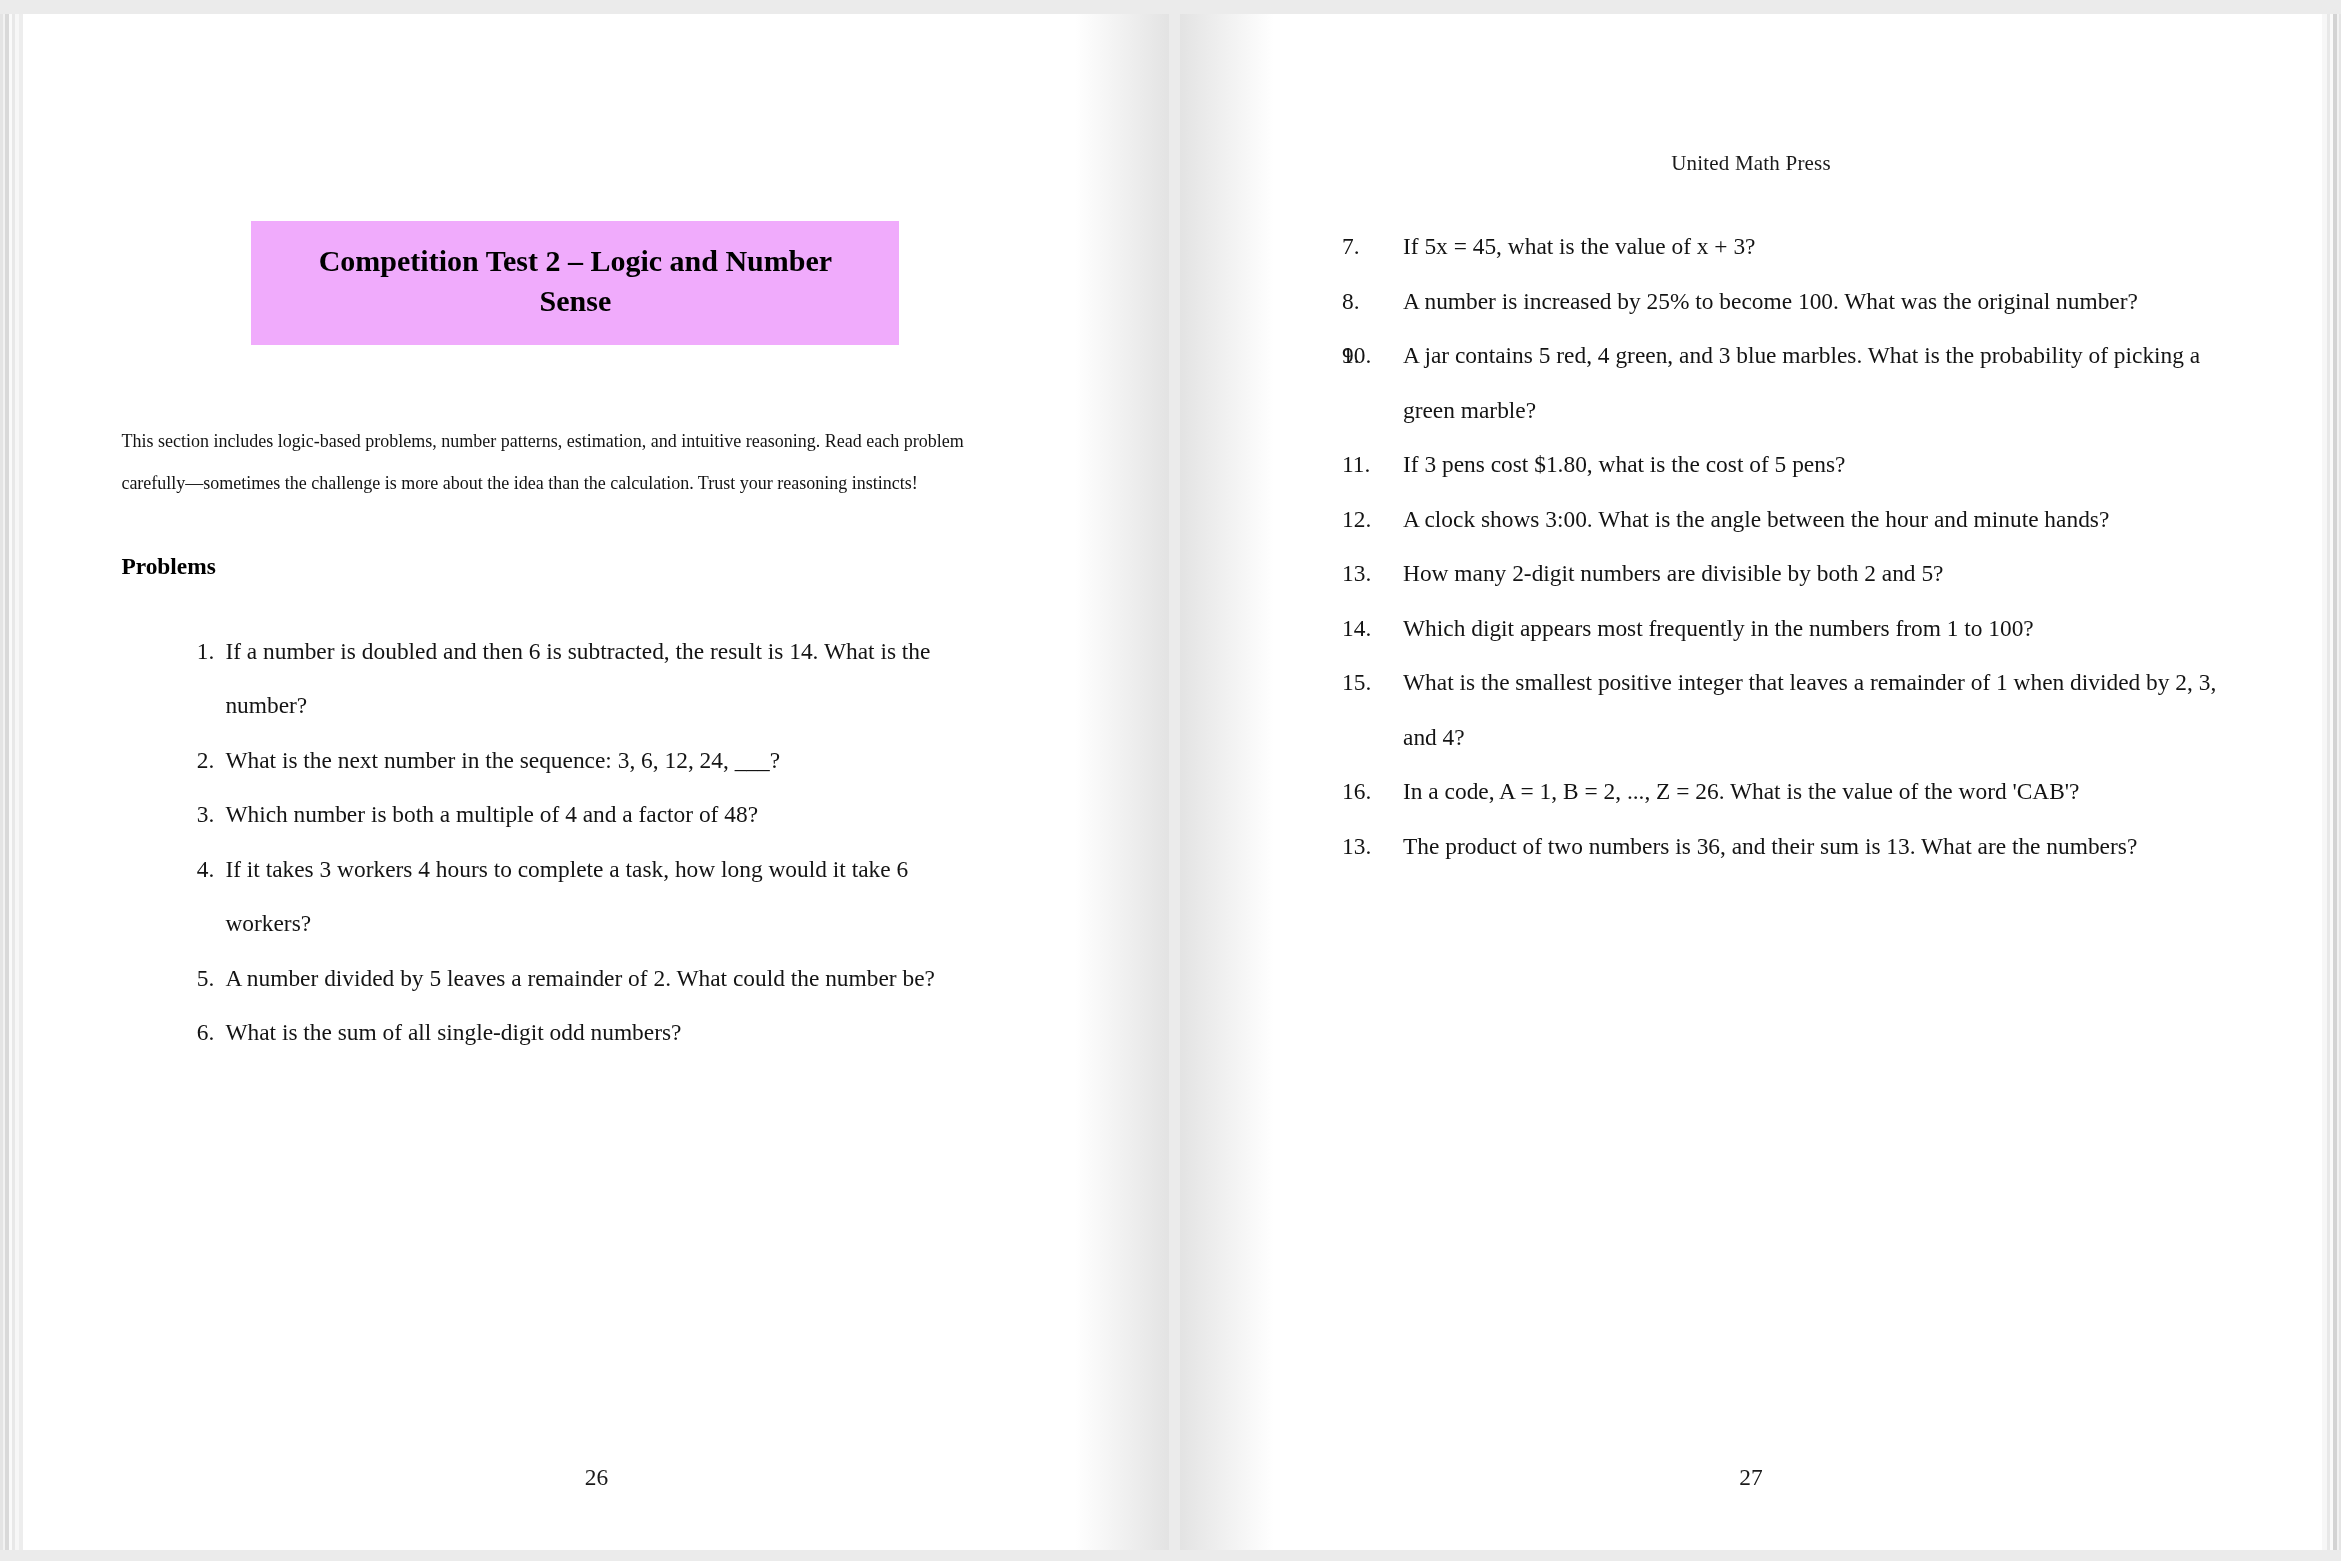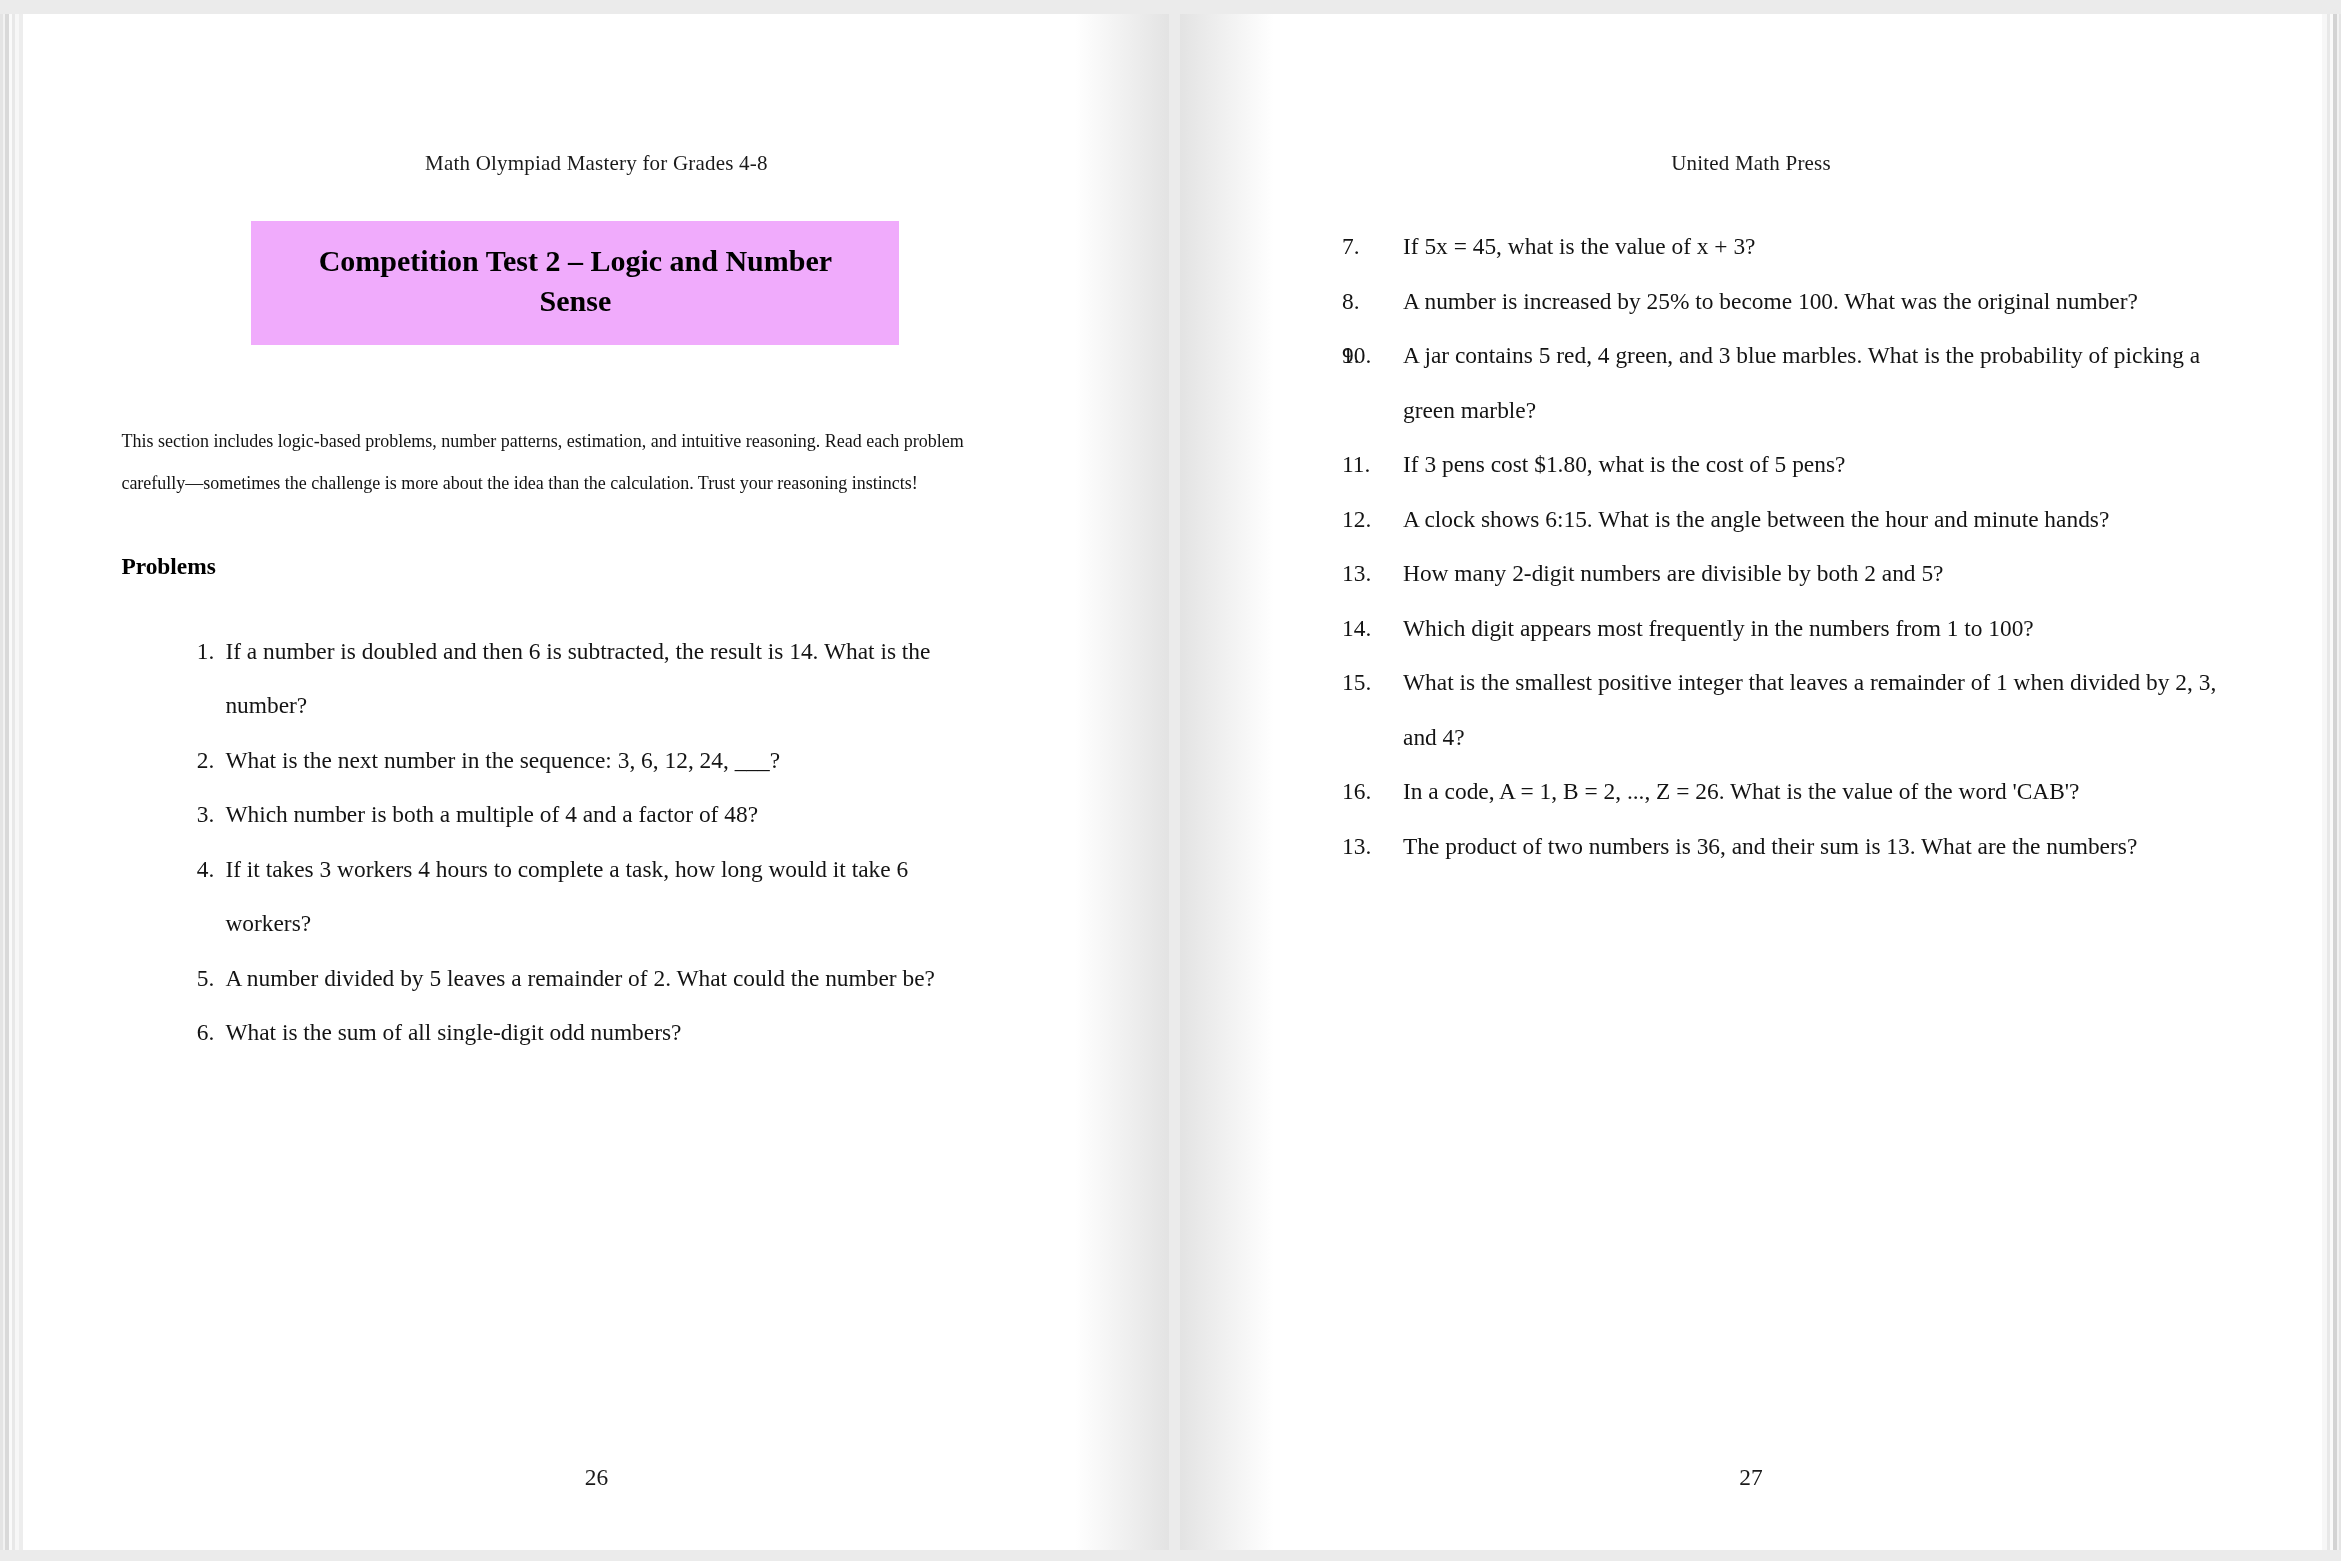--- a/index.html
+++ b/index.html
@@ -215,21 +215,20 @@
 
 <div id="spread">
 
   <div class="edge" id="edge-left"></div>
   <div class="edge" id="edge-right"></div>
 
   <div class="page" id="page-left">
     <div class="gutter-shade" id="gutter-left"></div>
     <div class="content">
 
-      <div class="running-head">Math Olympiad Mastery for Grades 4-8</div>
 
       <div class="body-area">
 
         <div class="title-box">
           <div class="title-text">Competition Test 2 – Logic and Number Sense</div>
         </div>
 
         <p class="intro">This section includes logic-based problems, number patterns, estimation, and intuitive reasoning. Read each problem carefully—sometimes the challenge is more about the idea than the calculation. Trust your reasoning instincts!</p>
 
         <div class="section-heading">Problems</div>
@@ -257,21 +256,21 @@
 
       <div class="running-head">United Math Press</div>
 
       <div class="body-area">
         <ol class="problems" id="right-list">
             <li><span class="num">7.</span><span>If 5x = 45, what is the value of x + 3?</span></li>
             <li><span class="num">8.</span><span>A number is increased by 25% to become 100. What was the original number?</span></li>
             <li><span class="num">9.</span></li>
             <li><span class="num">10.</span><span>A jar contains 5 red, 4 green, and 3 blue marbles. What is the probability of picking a green marble?</span></li>
             <li><span class="num">11.</span><span>If 3 pens cost $1.80, what is the cost of 5 pens?</span></li>
-            <li><span class="num">12.</span><span>A clock shows 6:15. What is the angle between the hour and minute hands?</span></li>
+            <li><span class="num">12.</span><span>A clock shows 3:00. What is the angle between the hour and minute hands?</span></li>
             <li><span class="num">13.</span><span>How many 2-digit numbers are divisible by both 2 and 5?</span></li>
             <li><span class="num">14.</span><span>Which digit appears most frequently in the numbers from 1 to 100?</span></li>
             <li><span class="num">15.</span><span>What is the smallest positive integer that leaves a remainder of 1 when divided by 2, 3, and 4?</span></li>
             <li><span class="num">16.</span><span>In a code, A = 1, B = 2, ..., Z = 26. What is the value of the word 'CAB'?</span></li>
             <li><span class="num">13.</span><span>The product of two numbers is 36, and their sum is 13. What are the numbers?</span></li>
           </ol>
       </div>
 
       <div class="folio">27</div>
     </div>

